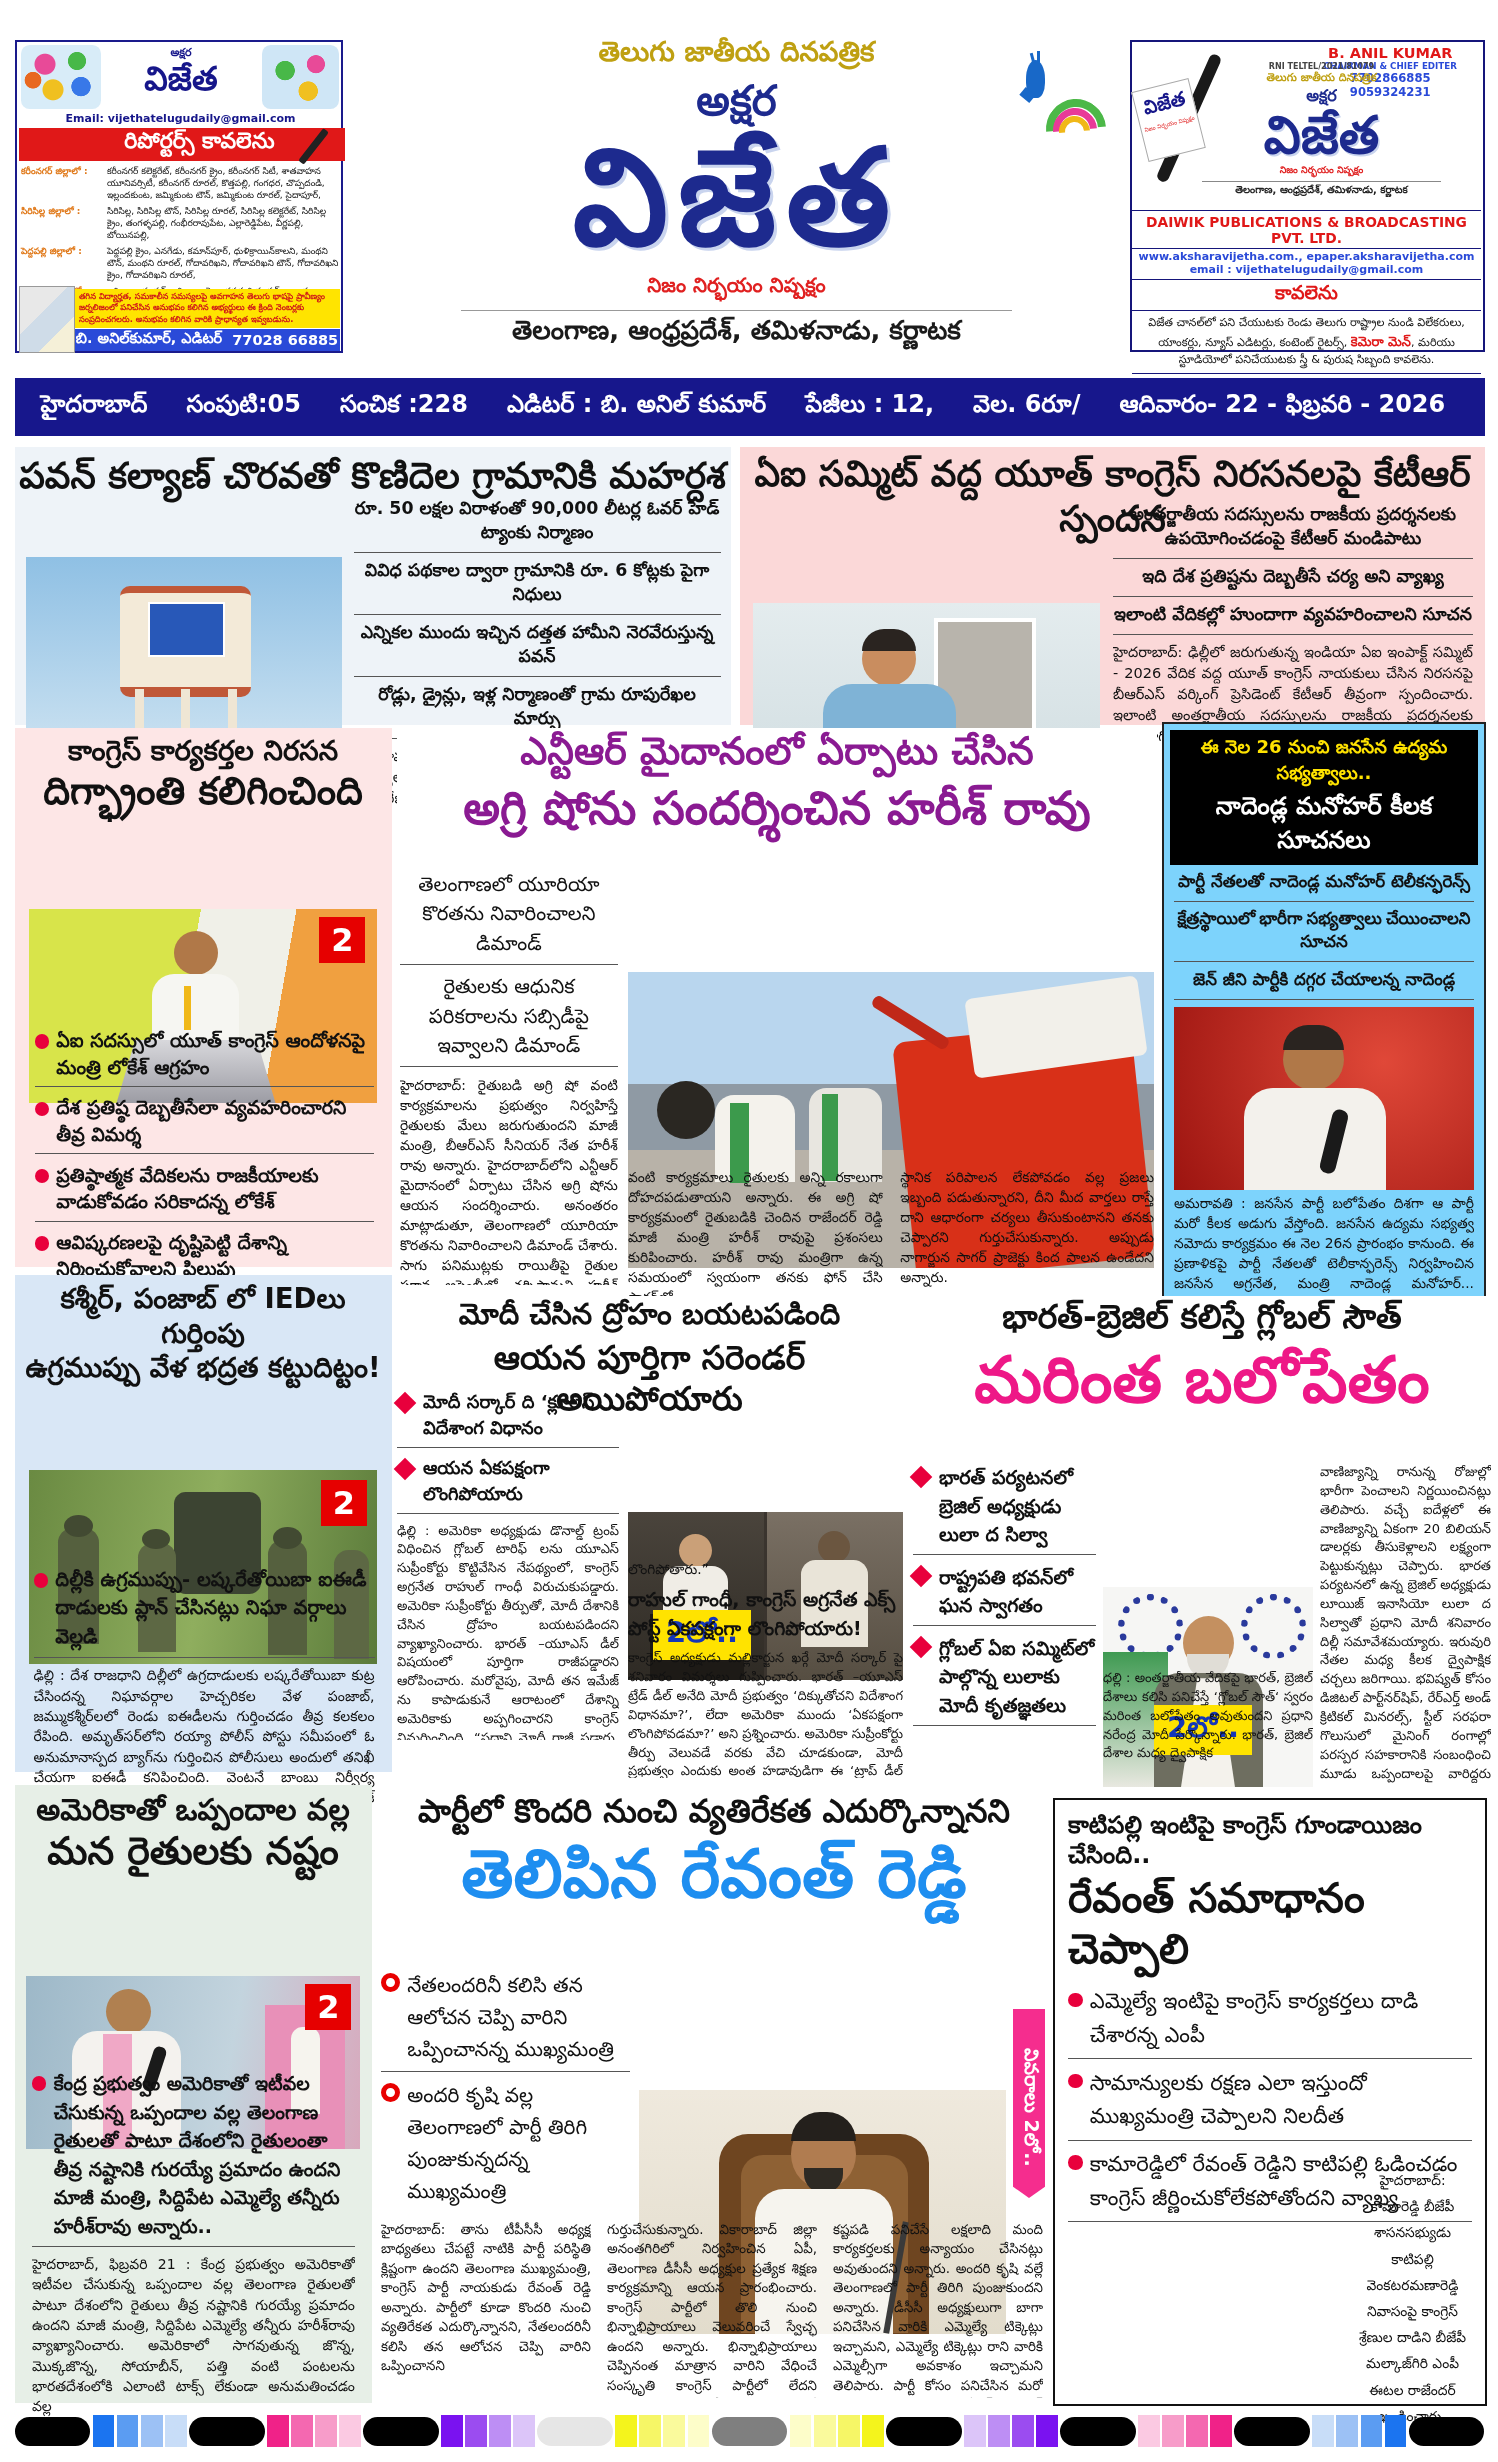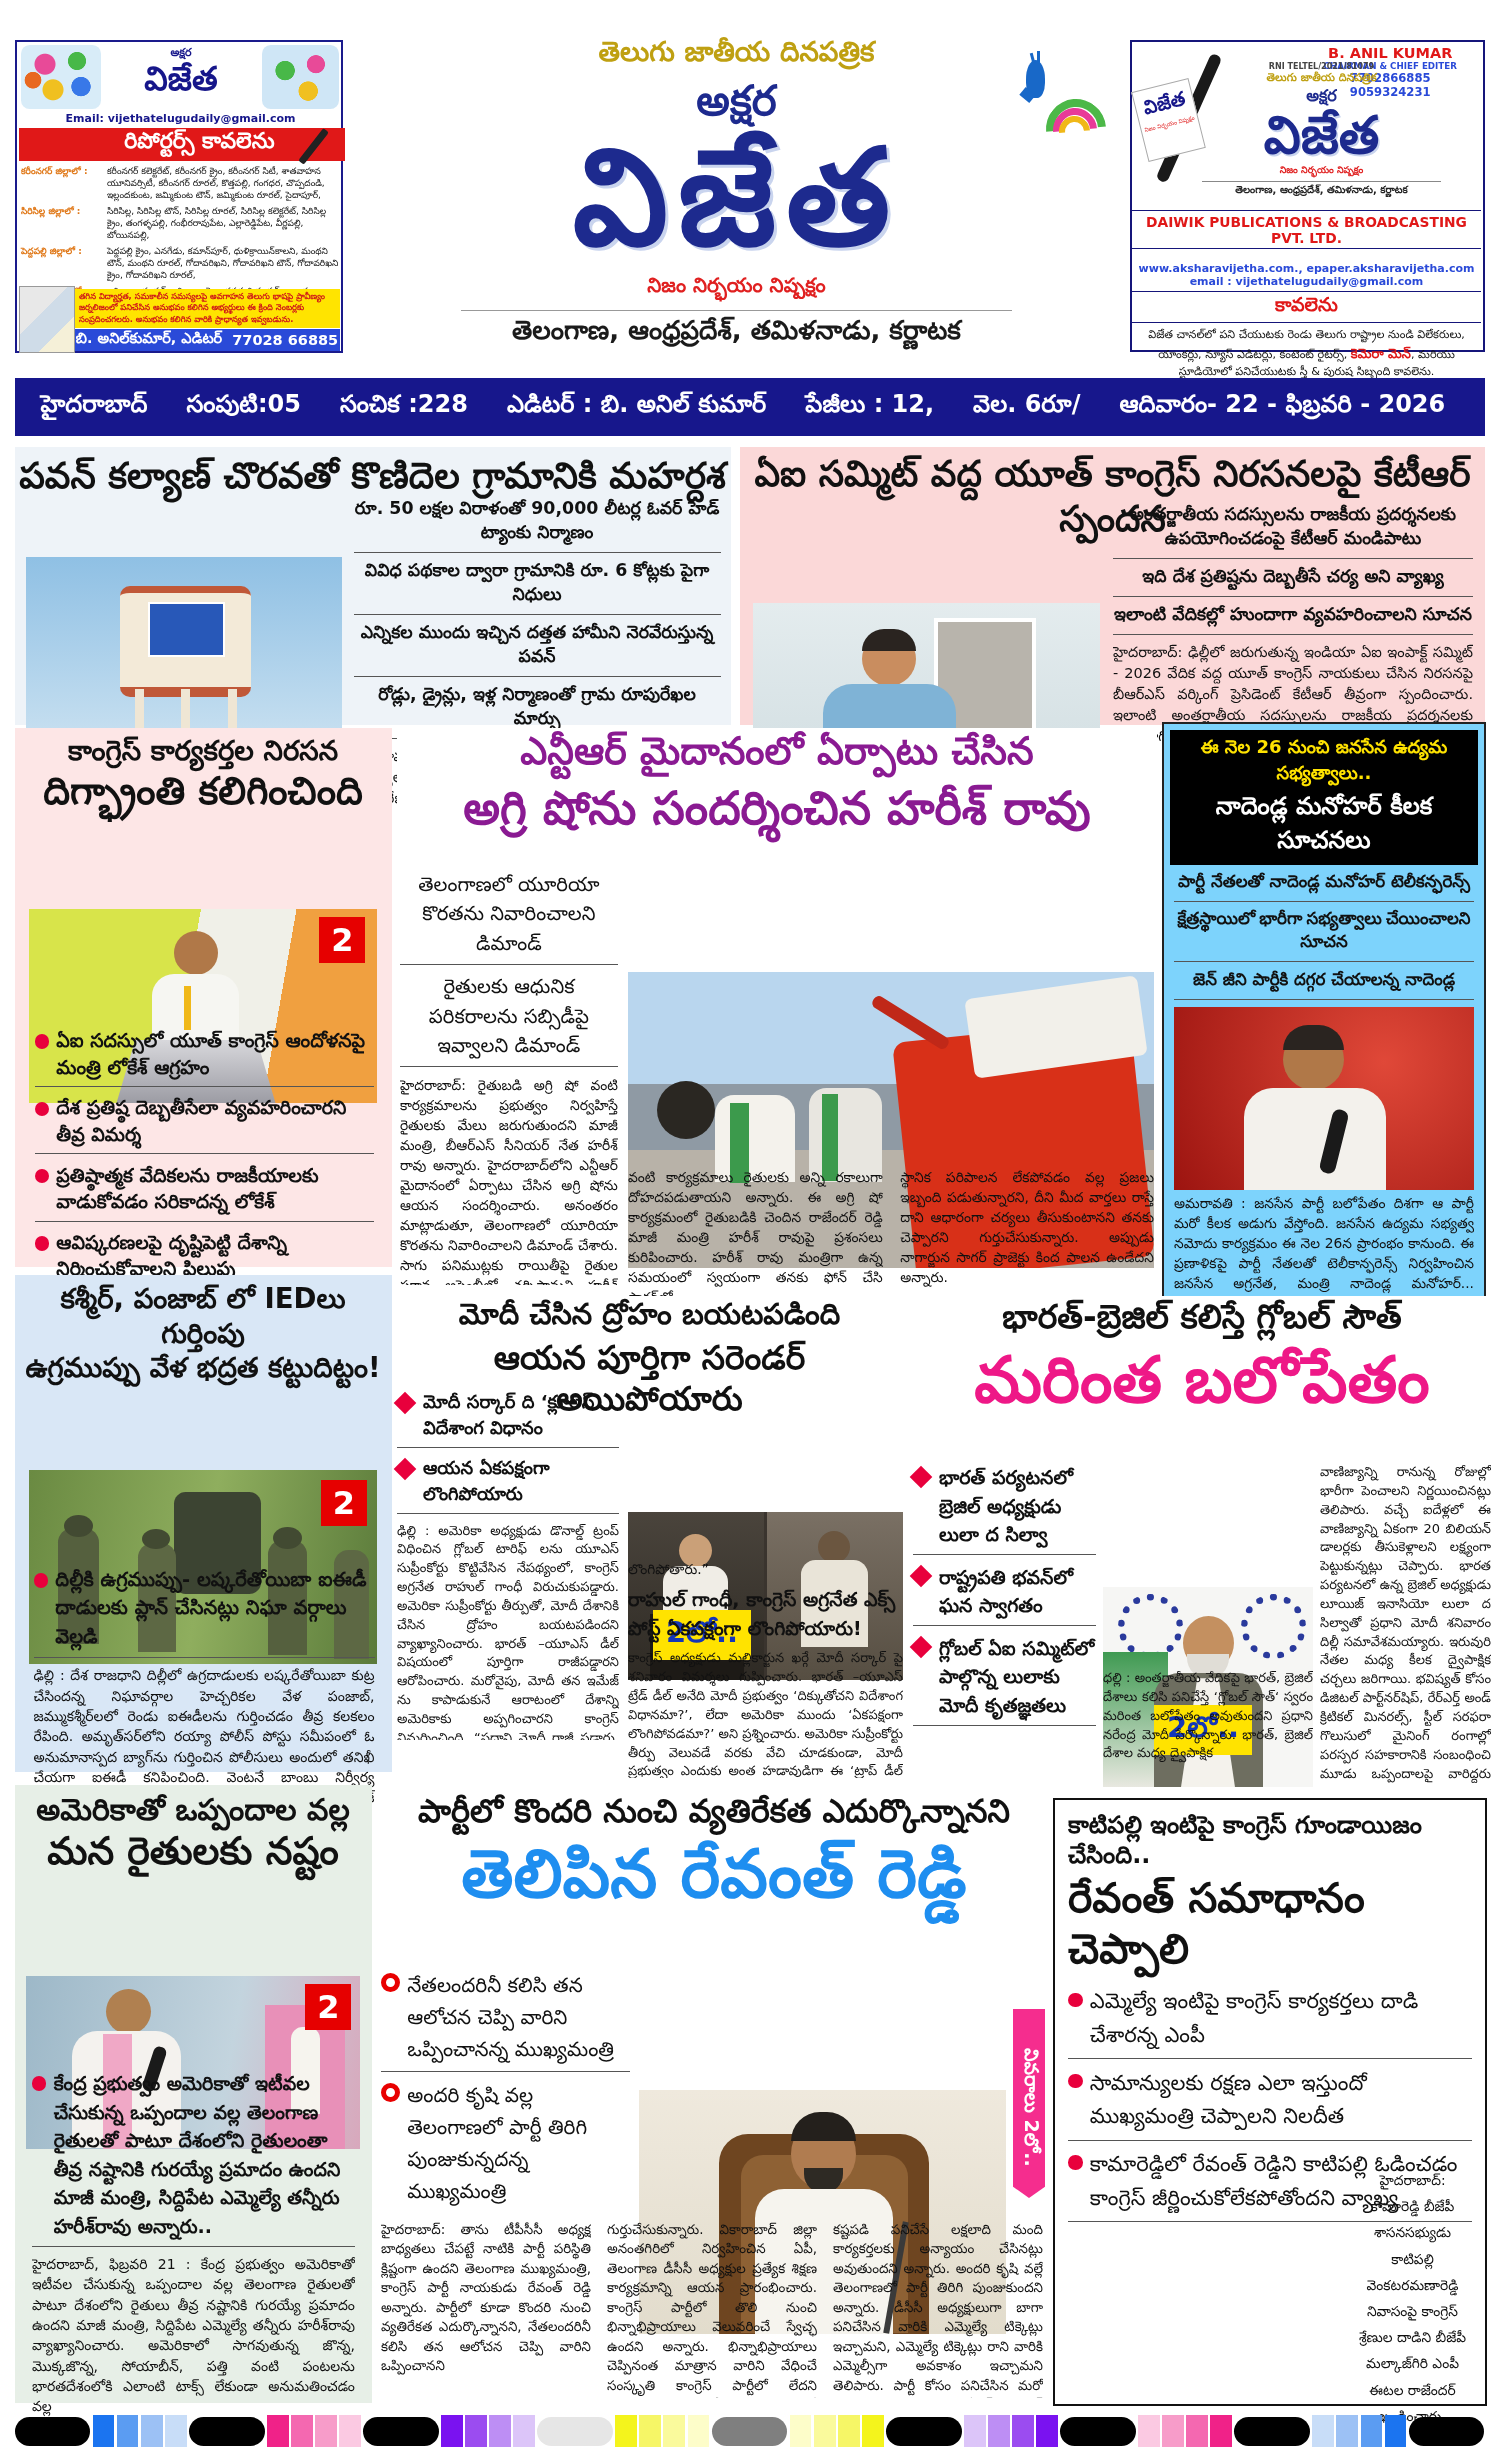--- a/index.html
+++ b/index.html
@@ -117,21 +117,21 @@
     <div class="abs center" style="left:70px;top:20px;width:239px;">
       <div style="font-size:8px;color:#444;font-weight:bold;">RNI TELTEL/2021/81079</div>
       <div style="font-size:11px;color:#bfa012;font-weight:bold;">తెలుగు జాతీయ దినపత్రిక</div>
       <div style="font-size:16px;color:#1d2a8e;font-weight:bold;">అక్షర</div>
       <div style="font-size:52px;color:#1d2a8e;font-weight:bold;line-height:1;text-shadow:1.5px 1.5px 0 #c9d4ee;">విజేత</div>
       <div style="font-size:9.4px;color:#e02020;font-weight:bold;margin-top:2.9px;">నిజం నిర్భయం నిష్పక్షం</div>
       <div style="font-size:10px;color:#222;font-weight:bold;border-top:0.7px solid #888;margin-top:2.9px;padding-top:2.2px;">తెలంగాణ, ఆంధ్రప్రదేశ్, తమిళనాడు, కర్ణాటక</div>
     </div>
     <div class="center" style="position:absolute;left:0;top:168px;width:349px;">
       <div style="color:#e01818;font-weight:bold;font-size:13.8px;border-top:1.5px solid #15157a;padding-top:2.9px;">DAIWIK PUBLICATIONS &amp; BROADCASTING PVT. LTD.</div>
-      <div style="color:#2a4ad8;font-weight:bold;font-size:11px;border-top:0.7px solid #15157a;margin-top:2.2px;padding-top:13px;">www.aksharavijetha.com., epaper.aksharavijetha.com</div>
+      <div style="color:#2a4ad8;font-weight:bold;font-size:11px;border-top:0.7px solid #15157a;margin-top:2.2px;padding-top:1px;">www.aksharavijetha.com., epaper.aksharavijetha.com</div>
       <div style="color:#2a4ad8;font-weight:bold;font-size:11px;">email : vijethatelugudaily@gmail.com</div>
       <div style="color:#e01818;font-weight:bold;font-size:19px;border-top:1.5px solid #15157a;border-bottom:1.5px solid #15157a;margin-top:2.9px;padding:1.5px 0;">కావలెను</div>
       <div style="font-size:11.2px;line-height:1.5;padding:4.4px 7.3px 0 7.3px;">
         <span>విజేత చానల్‌లో పని చేయుటకు రెండు తెలుగు రాష్ట్రాల నుండి విలేకరులు, యాంకర్లు, న్యూస్ ఎడిటర్లు, కంటెంట్ రైటర్స్, </span><span style="color:#e01818;font-weight:bold;font-size:13px;">కెమెరా మెన్</span><span>, మరియు స్టూడియోలో పనిచేయుటకు స్త్రీ &amp; పురుష సిబ్బంది కావలెను.</span>
       </div>
       <div style="color:#108428;font-weight:bold;font-size:16.7px;border-top:1.5px solid #15157a;margin-top:4.4px;padding-top:2.9px;">సీనియర్లకు ప్రాధాన్యత ఉంటుంది.</div>
       <div style="color:#222;font-weight:bold;font-size:15px;margin-top:1.5px;">సంప్రదించుటకు : 7702866885, 9059324231</div>
     </div>
   </div>
 

